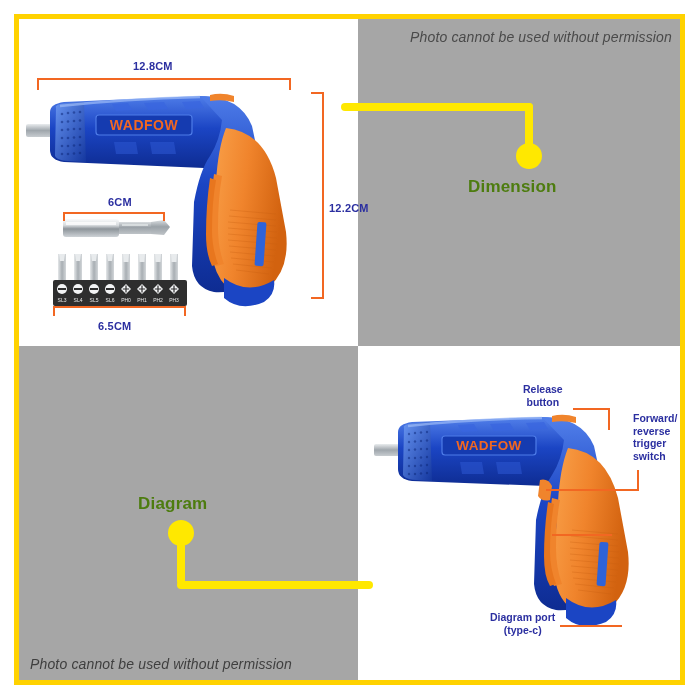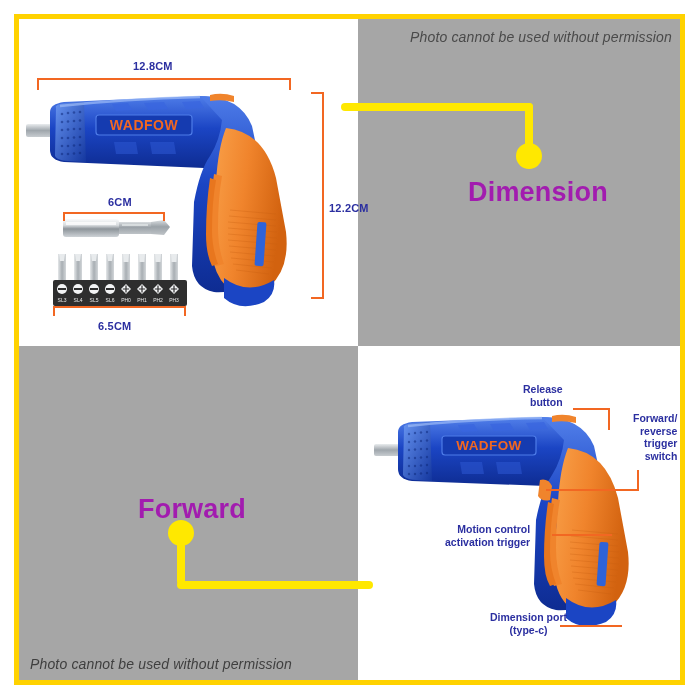--- a/index.html
+++ b/index.html
@@ -43,23 +43,23 @@
     letter-spacing: .15px;
     white-space: nowrap;
     z-index: 30;
   }
   .wm-top   { right: 28px; top: 29px; }
   .wm-bot   { left: 30px; bottom: 28px; color:#3f3f3f; }
 
   
   .sec-title {
     position: absolute;
-    color: #a21caf;
+    color: #4d7c0f;
     font-weight: bold;
-    font-size: 27px;
+    font-size: 17px;
     letter-spacing: .2px;
     white-space: nowrap;
     z-index: 25;
   }
   .title-dimension { left: 468px; top: 177px; }
   .title-diagram   { left: 138px; top: 494px; }
 
   
   .yline { position: absolute; background: #FFE800; z-index: 22; }
   .y-top-h { left: 341px; top: 103px; width: 192px; height: 8px; border-radius: 4px; }
@@ -115,22 +115,22 @@
   
   .callout {
     position: absolute;
     color: #2B2FA0;
     font-weight: bold;
     font-size: 10.5px;
     line-height: 12.5px;
     white-space: pre;
     z-index: 26;
   }
-  .co-release  { left: 523px; top: 383px; text-align: right; }
-  .co-forward  { left: 633px; top: 412px; text-align: right; }
+  .co-release  { left: 523px; top: 383px; text-align: center; }
+  .co-forward  { left: 633px; top: 412px; text-align: left; }
   .co-motion   { left: 445px; top: 523px; text-align: right; }
   .co-charging { left: 490px; top: 611px; text-align: center; }
 
   .lead { position: absolute; background: #F26722; z-index: 25; }
 
   
   .art { position: absolute; z-index: 10; }
   .art-top { left: 24px; top: 82px; width: 300px; height: 230px; }
   .art-bit { left: 60px; top: 210px; width: 120px; height: 40px; }
   .art-set { left: 52px; top: 252px; width: 140px; height: 58px; }
@@ -340,21 +340,21 @@
   </svg>
   <div class="bracket-h b-65"></div>
   <div class="dim-label l-65">6.5CM</div>
 
   <div class="yline y-top-h"></div>
   <div class="yline y-top-v"></div>
   <div class="y-top-dot"></div>
   <div class="sec-title title-dimension">Dimension</div>
   <div class="watermark wm-top">Photo cannot be used without permission</div>
 
-  <div class="sec-title title-diagram">Forward</div>
+  <div class="sec-title title-diagram">Diagram</div>
   <div class="y-bot-dot"></div>
   <div class="yline y-bot-v"></div>
   <div class="yline y-bot-h"></div>
   <div class="watermark wm-bot">Photo cannot be used without permission</div>
 
   <svg class="art art-bot" viewBox="0 0 270 225">
     <defs>
       <linearGradient id="blueC" x1="0" y1="0" x2="0" y2="1">
         <stop offset="0" stop-color="#5280EA"></stop>
         <stop offset="0.45" stop-color="#1B45C4"></stop>
@@ -448,23 +448,21 @@
   <div class="lead" style="left:573px; top:408px; width:37px; height:2px;"></div>
   <div class="lead" style="left:608px; top:408px; width:2px; height:22px;"></div>
 
   <div class="callout co-forward">Forward/
 reverse
 trigger
 switch</div>
   <div class="lead" style="left:637px; top:470px; width:2px; height:21px;"></div>
   <div class="lead" style="left:546px; top:489px; width:93px; height:2px;"></div>
 
-  <div class="callout co-motion">Motion control
-activation trigger</div>
   <div class="lead" style="left:552px; top:534px; width:60px; height:2px;"></div>
 
-  <div class="callout co-charging">Dimension port
+  <div class="callout co-charging">Diagram port
 (type-c)</div>
   <div class="lead" style="left:560px; top:625px; width:62px; height:2px;"></div>
 
   <div class="frame"></div>
 
 </div>
 
 </body></html>

